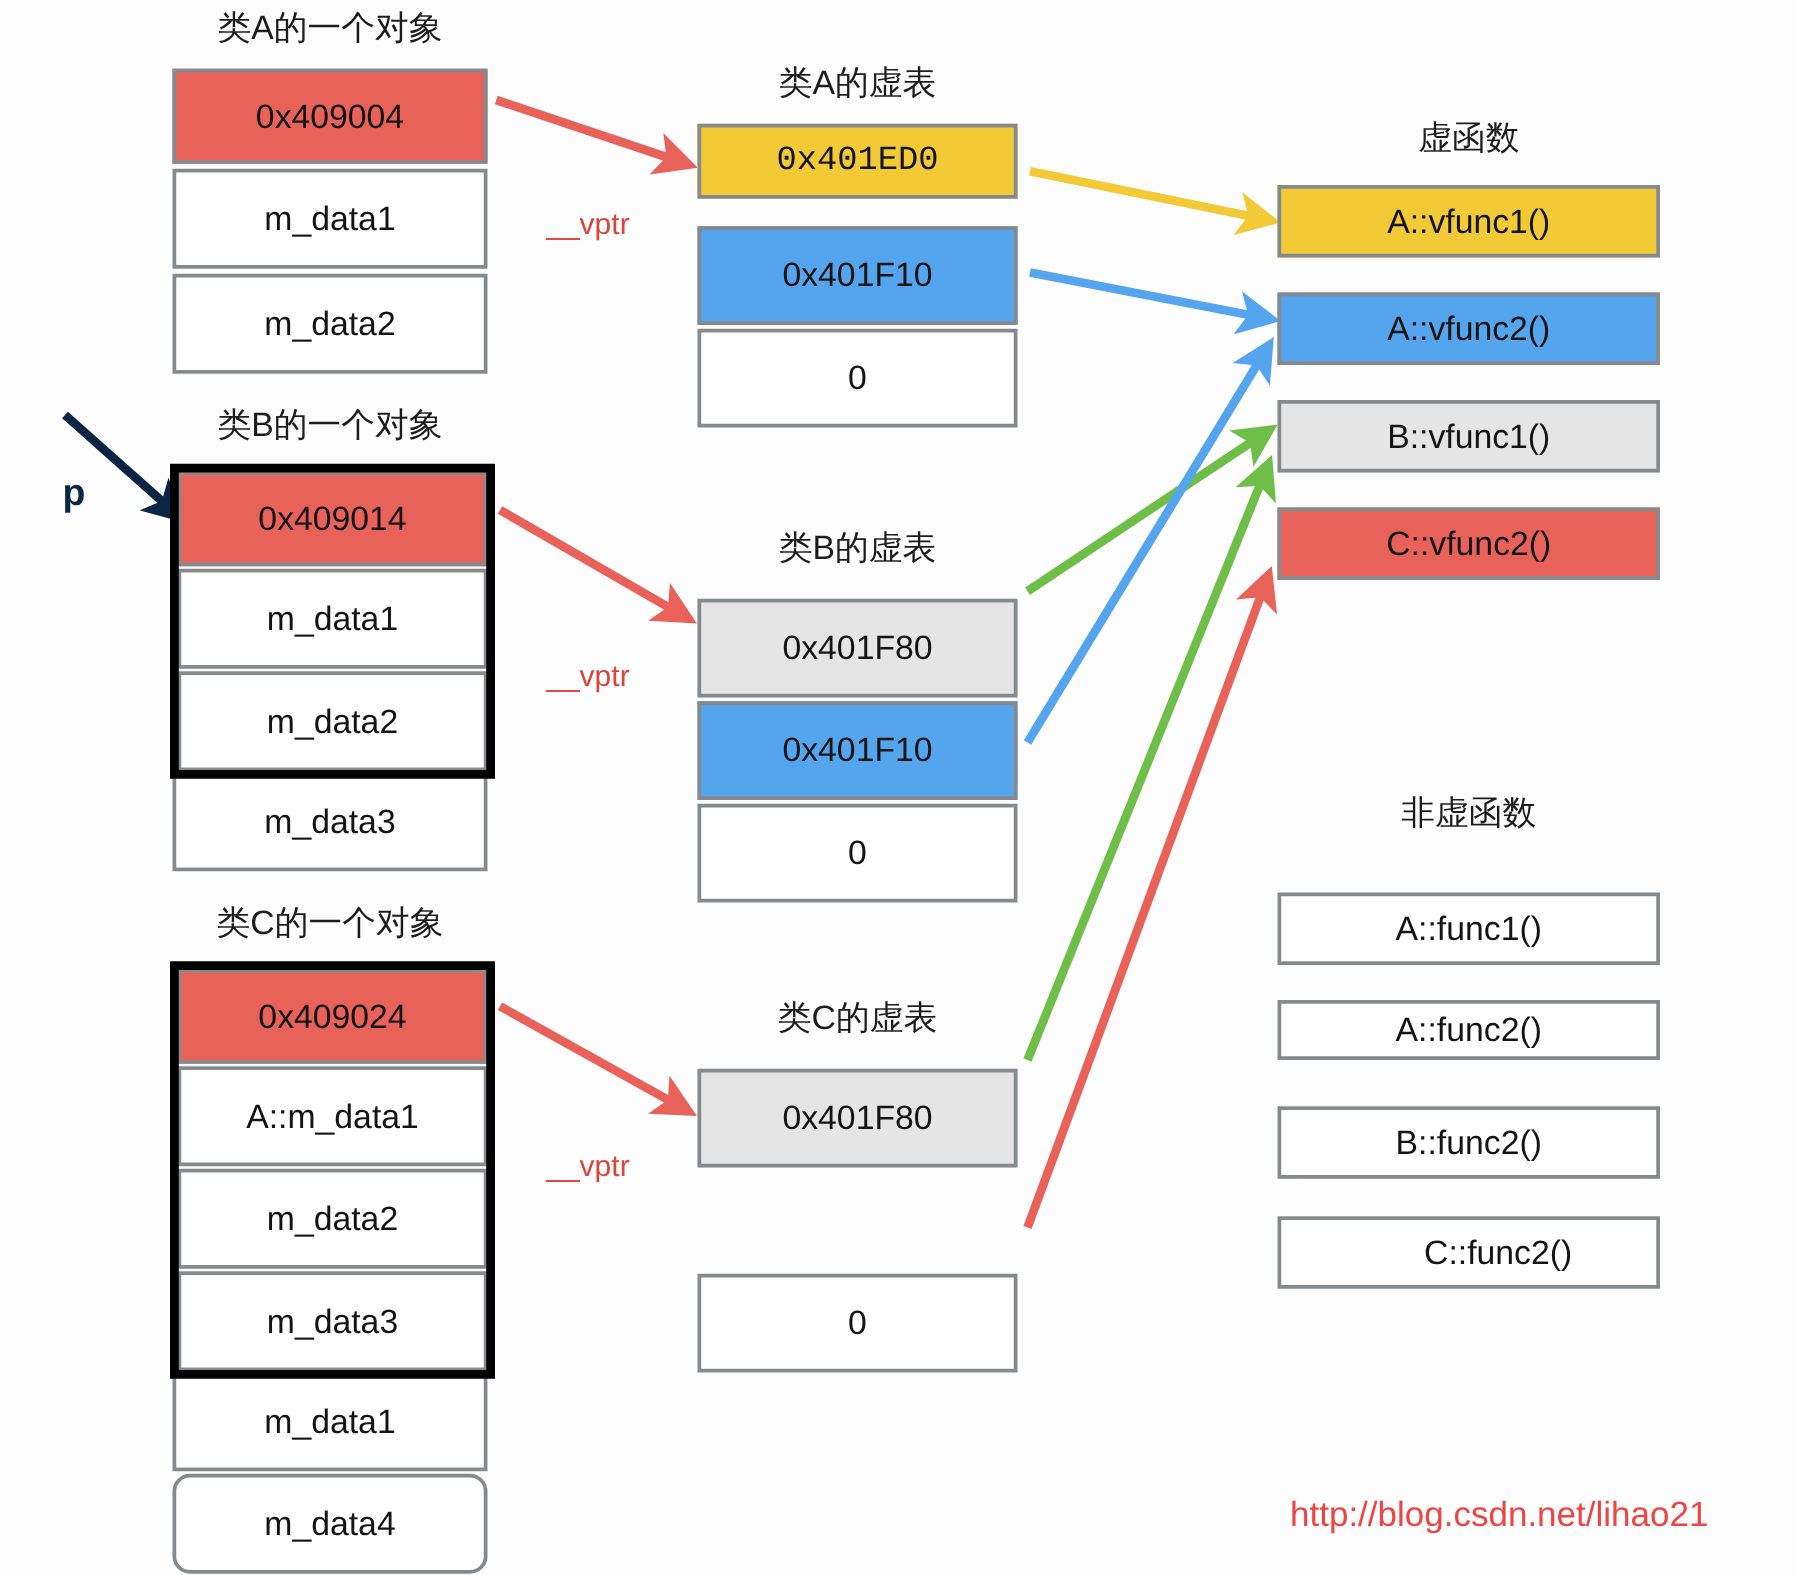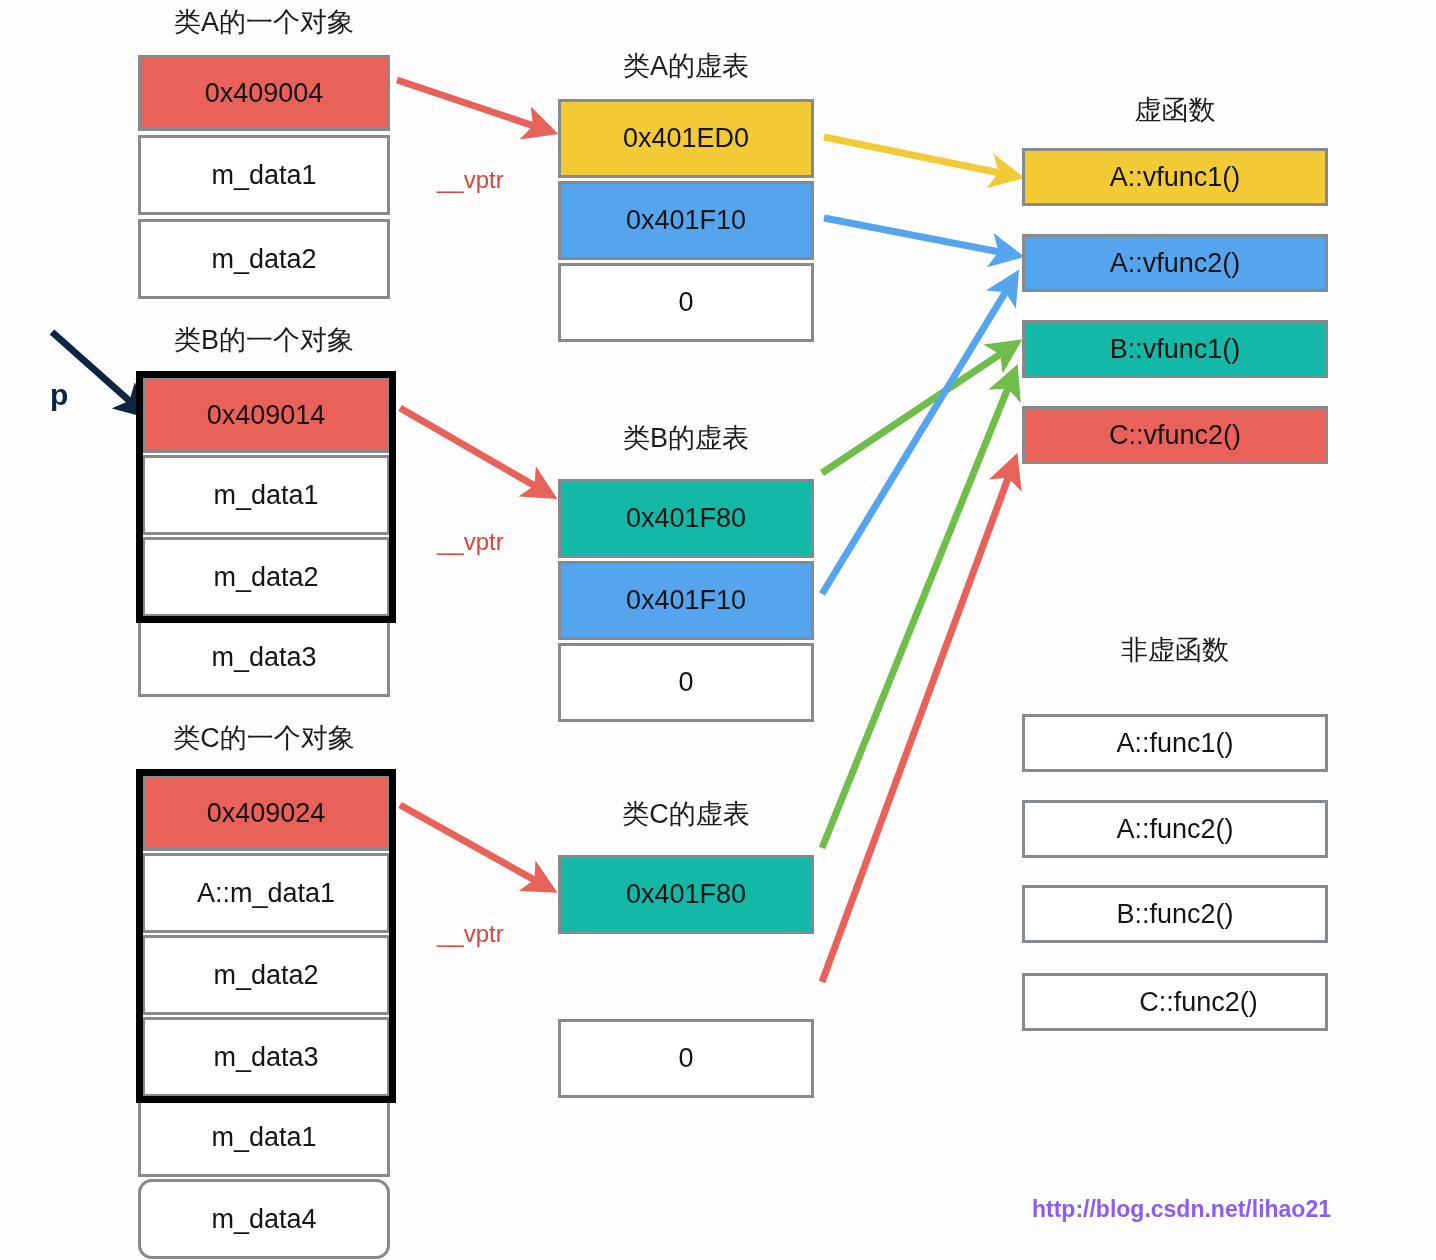--- a/index.html
+++ b/index.html
@@ -27,21 +27,21 @@
     box-sizing:border-box;
     border:3px solid #868a8d;
     background:#ffffff;
     display:flex;align-items:center;justify-content:center;
     font-size:27px;color:#141414;
     white-space:nowrap;
   }
   .cell.red{background:#e8625a;}
   .cell.yellow{background:#f2ca36;}
   .cell.blue{background:#55a5ee;text-align:center;}
-  .cell.green{background:#14b8a6;}
+  .cell.green{background:#e5e5e5;}
 
   
   .subobj{
     position:absolute;
     box-sizing:border-box;
     border:7px solid #000000;
     pointer-events:none;
     background:transparent;
   }
 
@@ -57,24 +57,23 @@
   .p-label{
     position:absolute;
     font-size:30px;
     font-weight:bold;
     color:#0b2545;
   }
 
   
   .watermark{
     position:absolute;
-    font-size:23px;
-    color:#8b5cf6;
+    font-size:28px;
+    color:#ef4444;
     white-space:nowrap;
-    font-weight:bold;
   }
 
   svg.arrows{
     position:absolute;left:0;top:0;
     width:1436px;height:1260px;
     pointer-events:none;
   }
 </style>
 </head>
 <body>
@@ -141,38 +140,38 @@
   <div class="subobj" style="left:136px;top:371px;width:260px;height:252px;"></div>
 
   <div class="cell red" style="left:142px;top:775px;width:248px;height:76px;">0x409024</div>
   <div class="cell" style="left:142px;top:853px;width:248px;height:80px;">A::m_data1</div>
   <div class="cell" style="left:142px;top:935px;width:248px;height:80px;">m_data2</div>
   <div class="cell" style="left:142px;top:1017px;width:248px;height:80px;">m_data3</div>
   <div class="cell" style="left:138px;top:1097px;width:252px;height:80px;">m_data1</div>
   <div class="cell" style="left:138px;top:1179px;width:252px;height:80px;border-radius:14px;">m_data4</div>
   <div class="subobj" style="left:136px;top:769px;width:260px;height:334px;"></div>
 
-  <div class="cell yellow" style="left:558px;top:99px;width:256px;height:79px;">0x401ED0</div>
+  <div class="cell yellow" style="left:558px;top:99px;width:256px;height:60px;font-family:Liberation Mono, monospace;">0x401ED0</div>
   <div class="cell blue" style="left:558px;top:181px;width:256px;height:79px;">0x401F10</div>
   <div class="cell" style="left:558px;top:263px;width:256px;height:79px;">0</div>
 
   <div class="cell green" style="left:558px;top:479px;width:256px;height:79px;">0x401F80</div>
   <div class="cell blue" style="left:558px;top:561px;width:256px;height:79px;">0x401F10</div>
   <div class="cell" style="left:558px;top:643px;width:256px;height:79px;">0</div>
 
   <div class="cell green" style="left:558px;top:855px;width:256px;height:79px;">0x401F80</div>
   <div class="cell" style="left:558px;top:1019px;width:256px;height:79px;">0</div>
 
   <div class="cell yellow" style="left:1022px;top:148px;width:306px;height:58px;">A::vfunc1()</div>
   <div class="cell blue" style="left:1022px;top:234px;width:306px;height:58px;">A::vfunc2()</div>
   <div class="cell green" style="left:1022px;top:320px;width:306px;height:58px;">B::vfunc1()</div>
   <div class="cell red" style="left:1022px;top:406px;width:306px;height:58px;">C::vfunc2()</div>
 
   <div class="cell" style="left:1022px;top:714px;width:306px;height:58px;">A::func1()</div>
-  <div class="cell" style="left:1022px;top:800px;width:306px;height:58px;">A::func2()</div>
+  <div class="cell" style="left:1022px;top:800px;width:306px;height:48px;">A::func2()</div>
   <div class="cell" style="left:1022px;top:885px;width:306px;height:58px;">B::func2()</div>
   <div class="cell" style="left:1022px;top:973px;width:306px;height:58px;padding-left:47px;">C::func2()</div>
 
   <div class="vptr-label" style="left:437px;top:166px;">__vptr</div>
   <div class="vptr-label" style="left:437px;top:528px;">__vptr</div>
   <div class="vptr-label" style="left:437px;top:920px;">__vptr</div>
 
   <div class="p-label" style="left:50px;top:378px;">p</div>
 
   <div class="watermark" style="left:1032px;top:1196px;">http://blog.csdn.net/lihao21</div>

